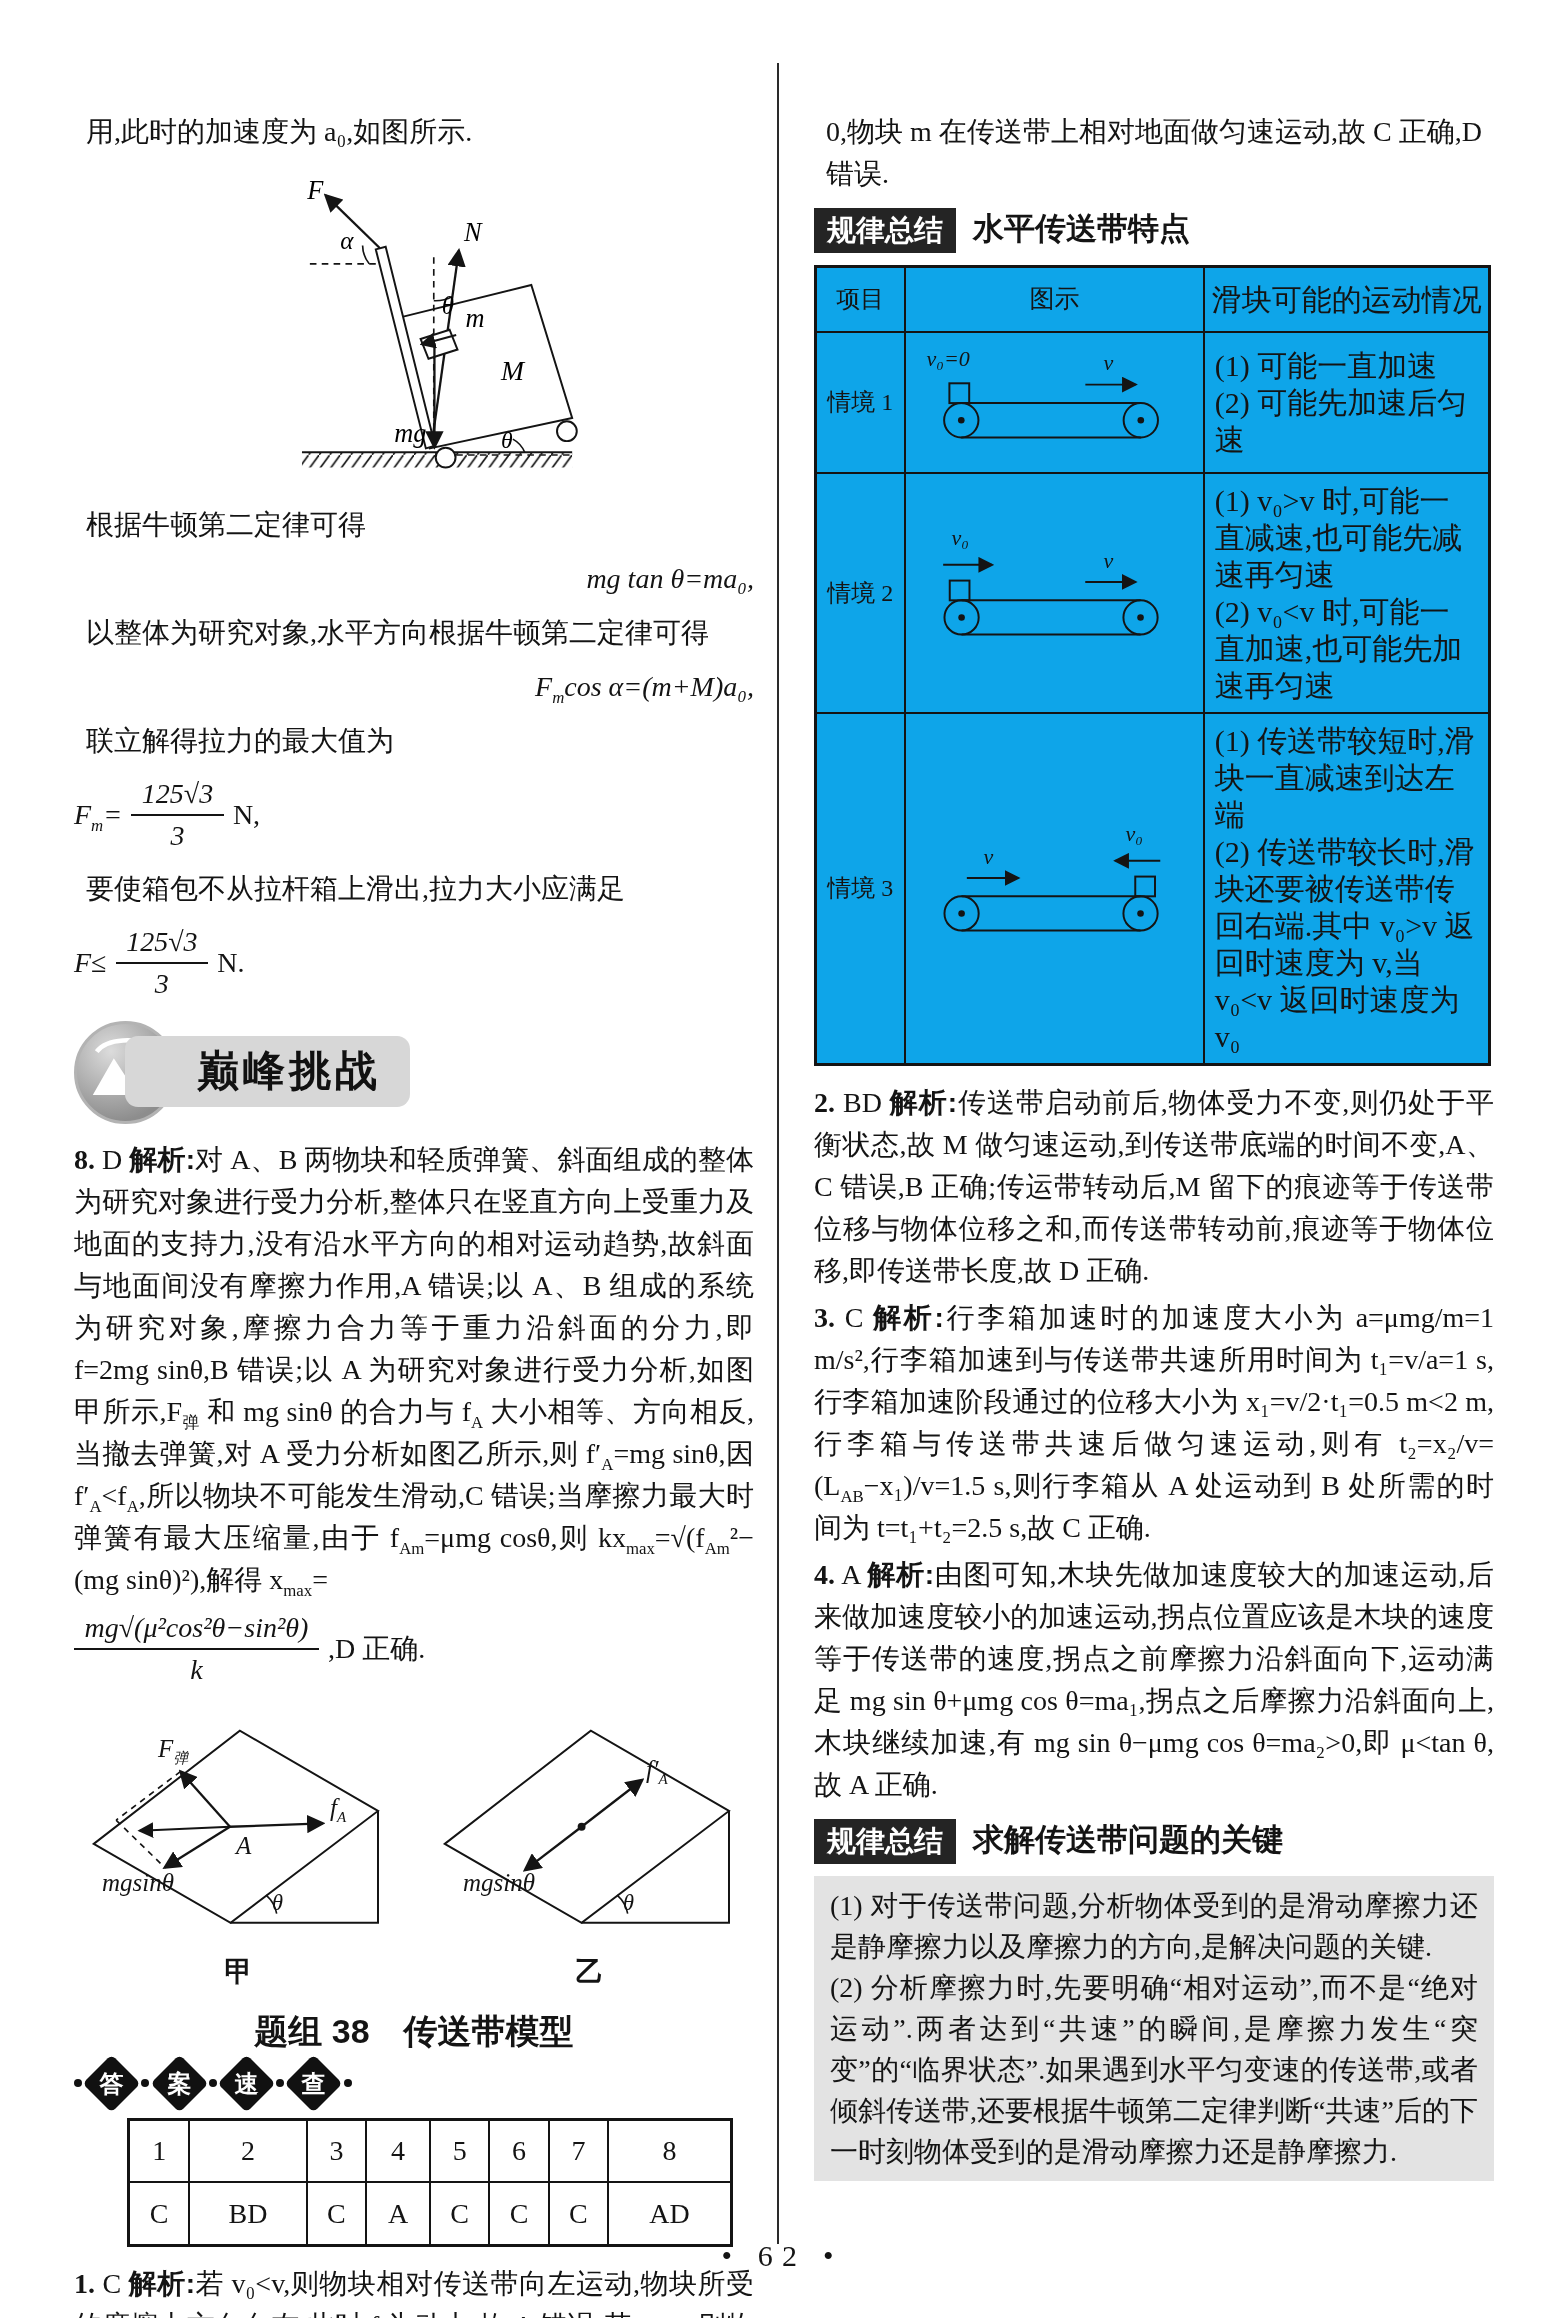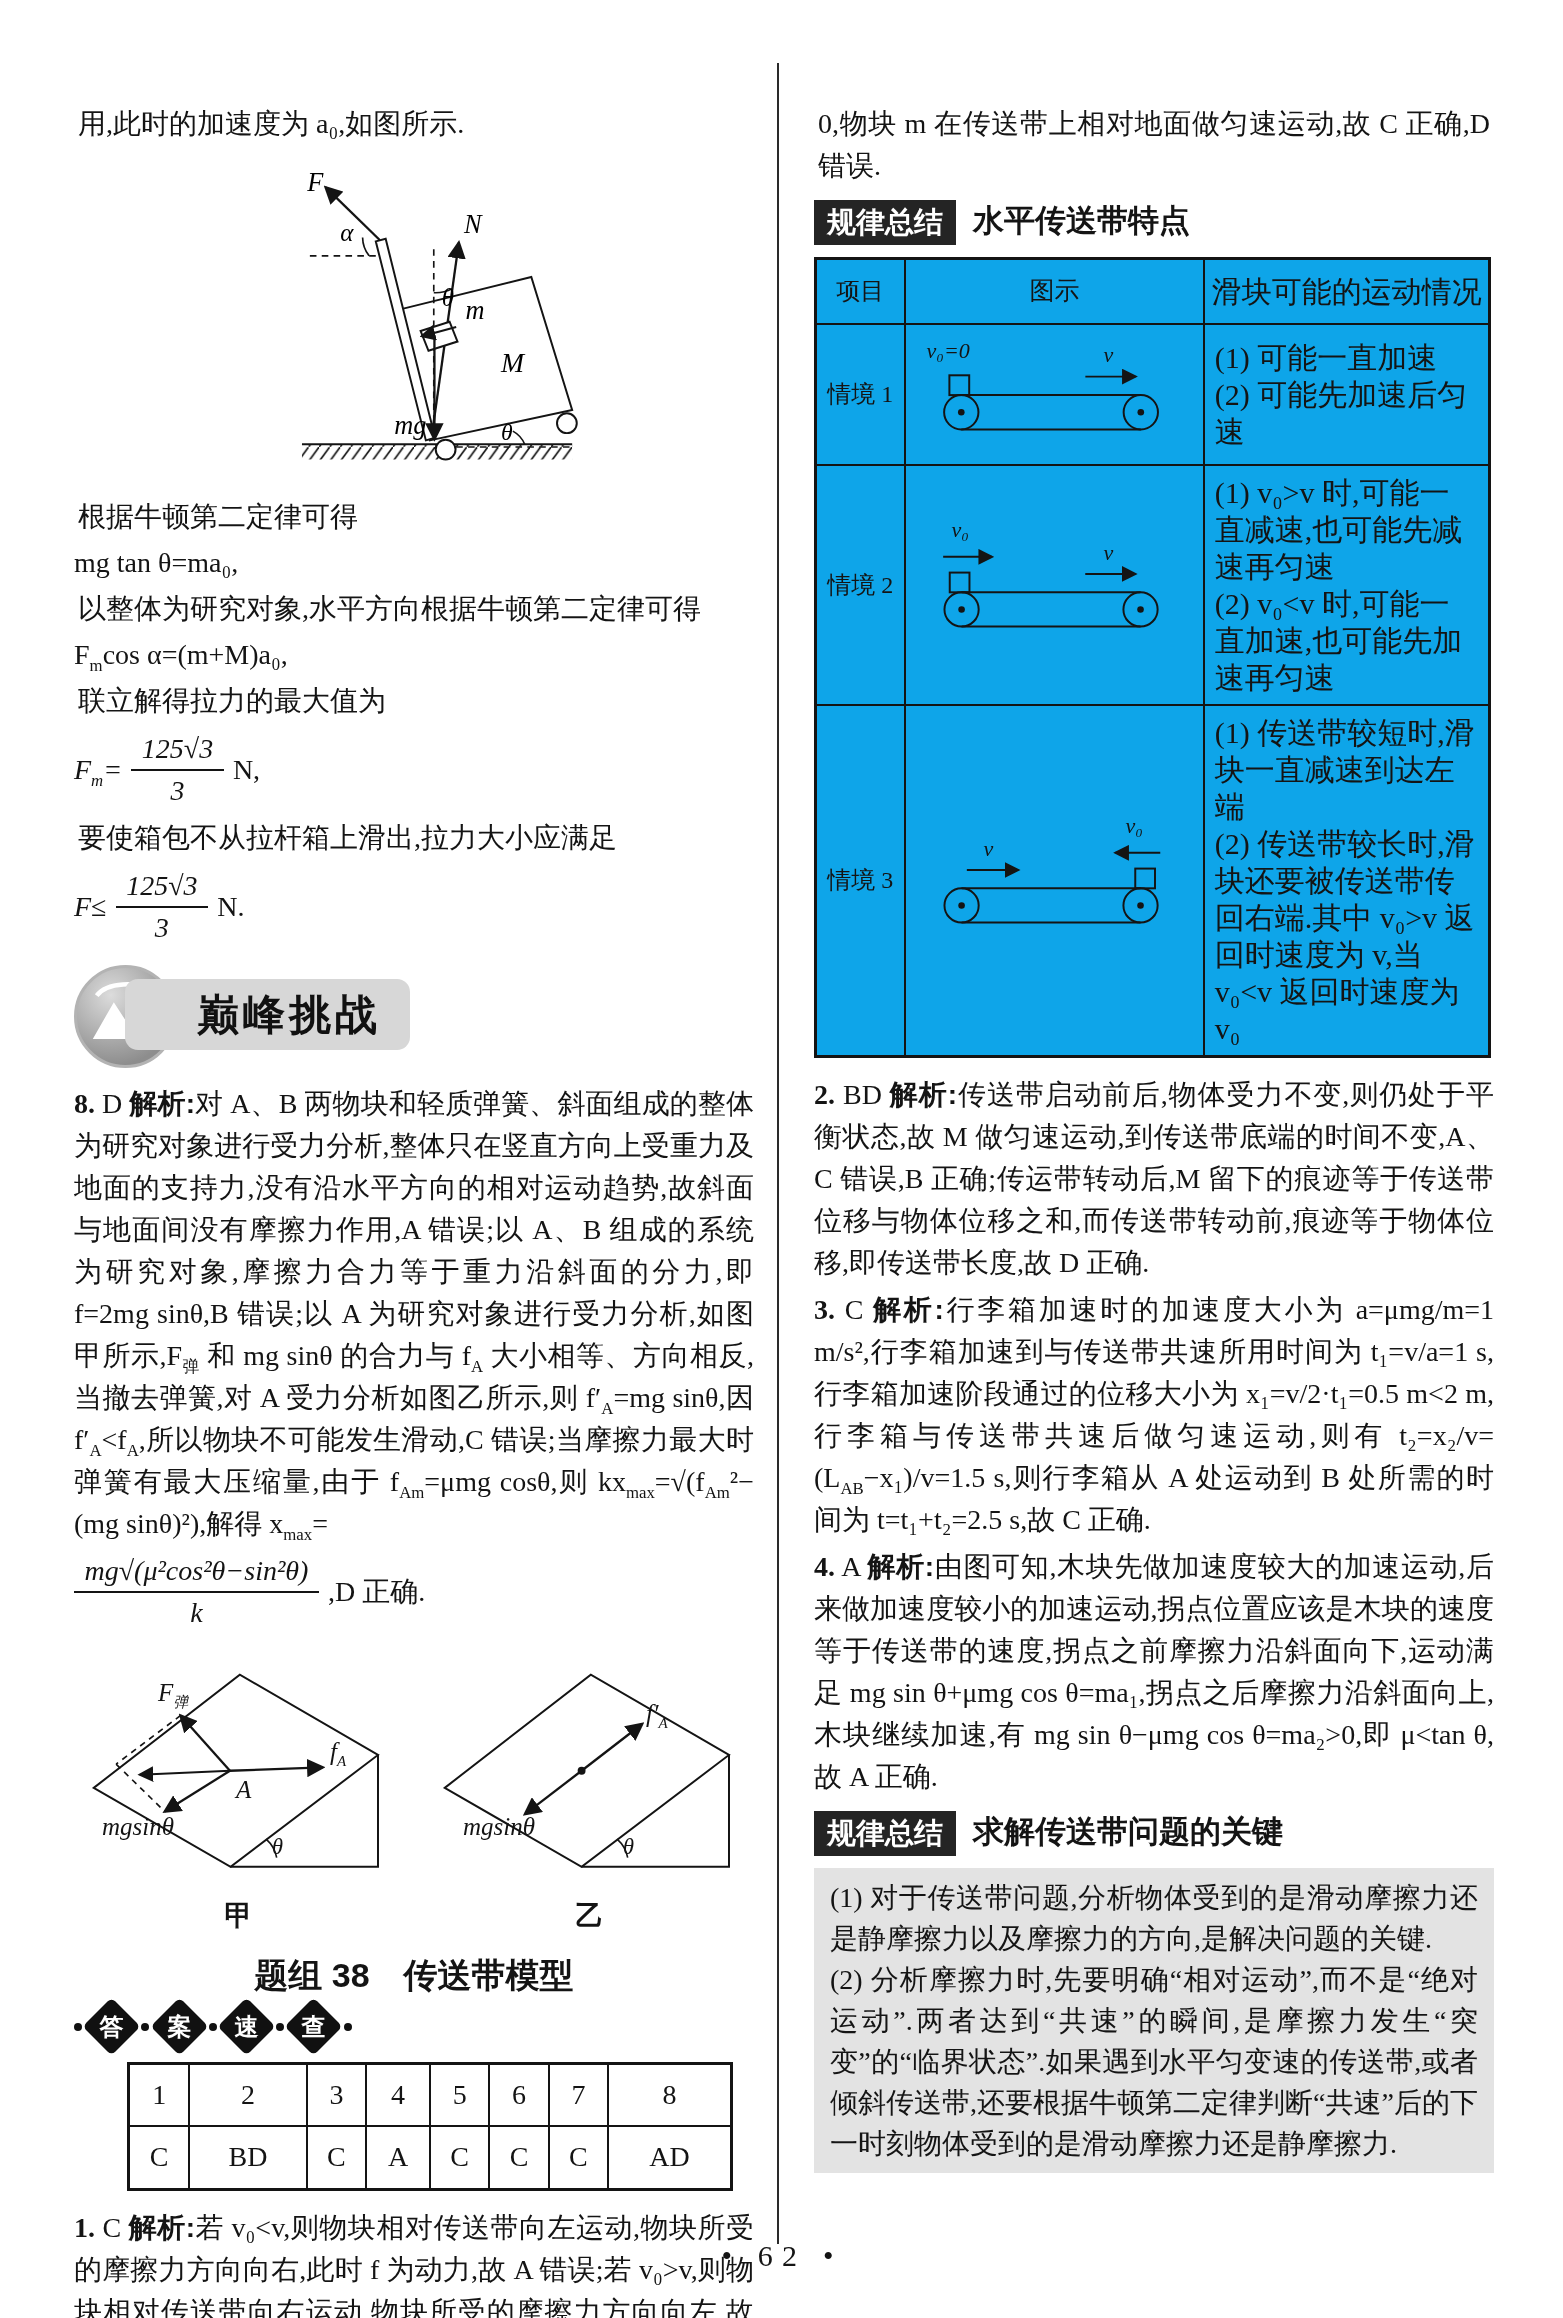--- a/index.html
+++ b/index.html
@@ -5,22 +5,22 @@
   html,body{margin:0;padding:0;}
   body{
     width:1564px;height:2319px;position:relative;background:#ffffff;
     font-family:"Liberation Serif",serif;font-size:28px;line-height:42px;color:#141414;
     overflow:hidden;
   }
   .divider{position:absolute;left:777px;top:63px;width:2px;height:2181px;background:#2a2a2a;}
   .col{position:absolute;top:99px;width:680px;}
   #col-left{left:74px;}
   #col-right{left:814px;}
-  p.body{margin:4px;text-align:justify;}
-  .fline{margin:2.6px 0;}
+  p.body{margin:12px;text-align:justify;}
+  .fline{margin:2.6px 0;font-style:italic;text-align:right;}
   sub{font-size:60%;line-height:0;}
   
   .formula{display:flex;align-items:center;gap:9.2px;margin:6.6px 0;font-style:italic;}
   .frac{display:inline-block;text-align:center;vertical-align:middle;}
   .frac .num{display:block;border-bottom:2px solid #141414;padding:0 10.5px;line-height:40px;}
   .frac .den{display:block;line-height:40px;}
   
   .figwrap{position:relative;margin:12px auto;}
   .fig-cart{width:422px;}
   .ov{position:absolute;font-style:italic;font-size:25px;line-height:26px;white-space:nowrap;}

